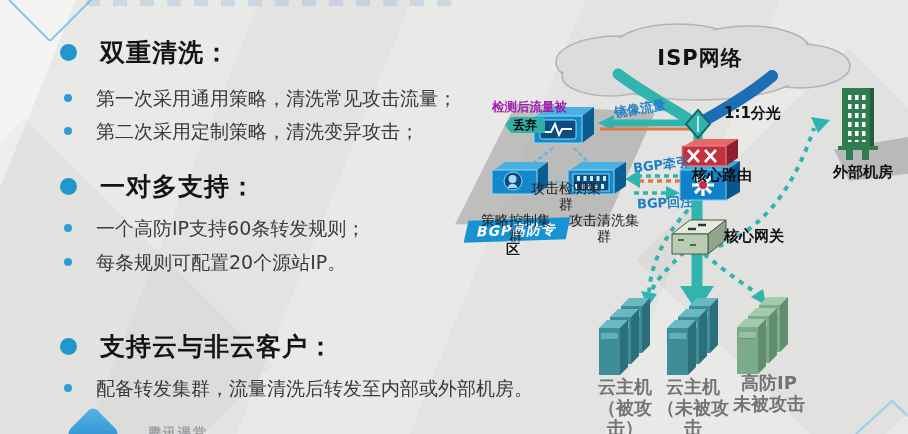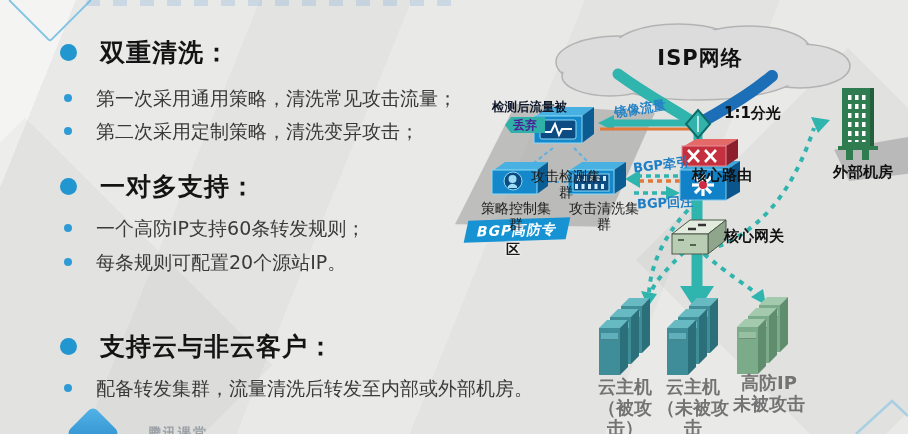--- a/index.html
+++ b/index.html
@@ -32,25 +32,25 @@
     clip-path:polygon(30% 3%,99% 10%,74% 99%,0% 97%);}
   #building-platform{left:824px;top:136px;width:84px;height:46px;
     clip-path:polygon(12% 30%,100% 2%,100% 82%,30% 98%);}
   #cloud-svg{left:548px;top:22px;z-index:5;}
   #arrows{inset:0;z-index:8;pointer-events:none;}
   .device{z-index:12;}
   .dlabel{position:absolute;z-index:14;color:#111;}
   .lbl-cloud{left:560px;top:44px;width:280px;text-align:center;font-size:21px;font-weight:bold;letter-spacing:1px;}
   .lbl-split{left:724px;top:104px;font-size:15px;font-weight:600;}
   .lbl-mirror{left:614px;top:100px;font-size:13px;font-weight:bold;color:#2583c5;transform:rotate(-9deg);}
-  .lbl-discard1{left:492px;top:99px;font-size:12.5px;font-weight:bold;color:#0f172a;}
+  .lbl-discard1{left:492px;top:99px;font-size:12.5px;font-weight:bold;color:#a21caf;}
   .chip-discard{left:505px;top:117px;width:40px;height:16px;z-index:13;background:#2fb0a8;
     clip-path:polygon(15% 0,100% 0,100% 100%,15% 100%,0 50%);
-    color:#4c1d95;font-size:12px;font-weight:bold;text-align:center;line-height:16px;}
-  .lbl-cluster{width:76px;text-align:center;font-size:14px;color:#1c1c1c;line-height:1.15;}
+    color:#000000;font-size:12px;font-weight:bold;text-align:center;line-height:16px;}
+  .lbl-cluster{width:76px;text-align:center;font-size:14px;color:#1c1c1c;line-height:1.15;margin-top:12px;}
   .lbl-detect{left:528px;top:168px;}
   .lbl-policy{left:478px;top:200px;}
   .lbl-clean{left:566px;top:200px;}
   .zone-banner{left:466px;top:219px;width:102px;height:22px;z-index:13;background:#1793d3;
     transform:rotate(-2deg) skewX(-14deg);color:#fff;font-size:14px;font-weight:bold;
     text-align:center;line-height:22px;letter-spacing:1px;}
   .lbl-zone2{left:506px;top:241px;font-size:14px;font-weight:bold;color:#1a1a1a;
     text-shadow:0 0 3px #fff,0 0 3px #fff;}
   .lbl-bgp-pull{left:633px;top:156px;font-size:13px;font-weight:bold;color:#1e7ec6;transform:rotate(-7deg);}
   .lbl-bgp-inject{left:637px;top:194px;font-size:13px;font-weight:bold;color:#1e7ec6;transform:rotate(-3deg);}

